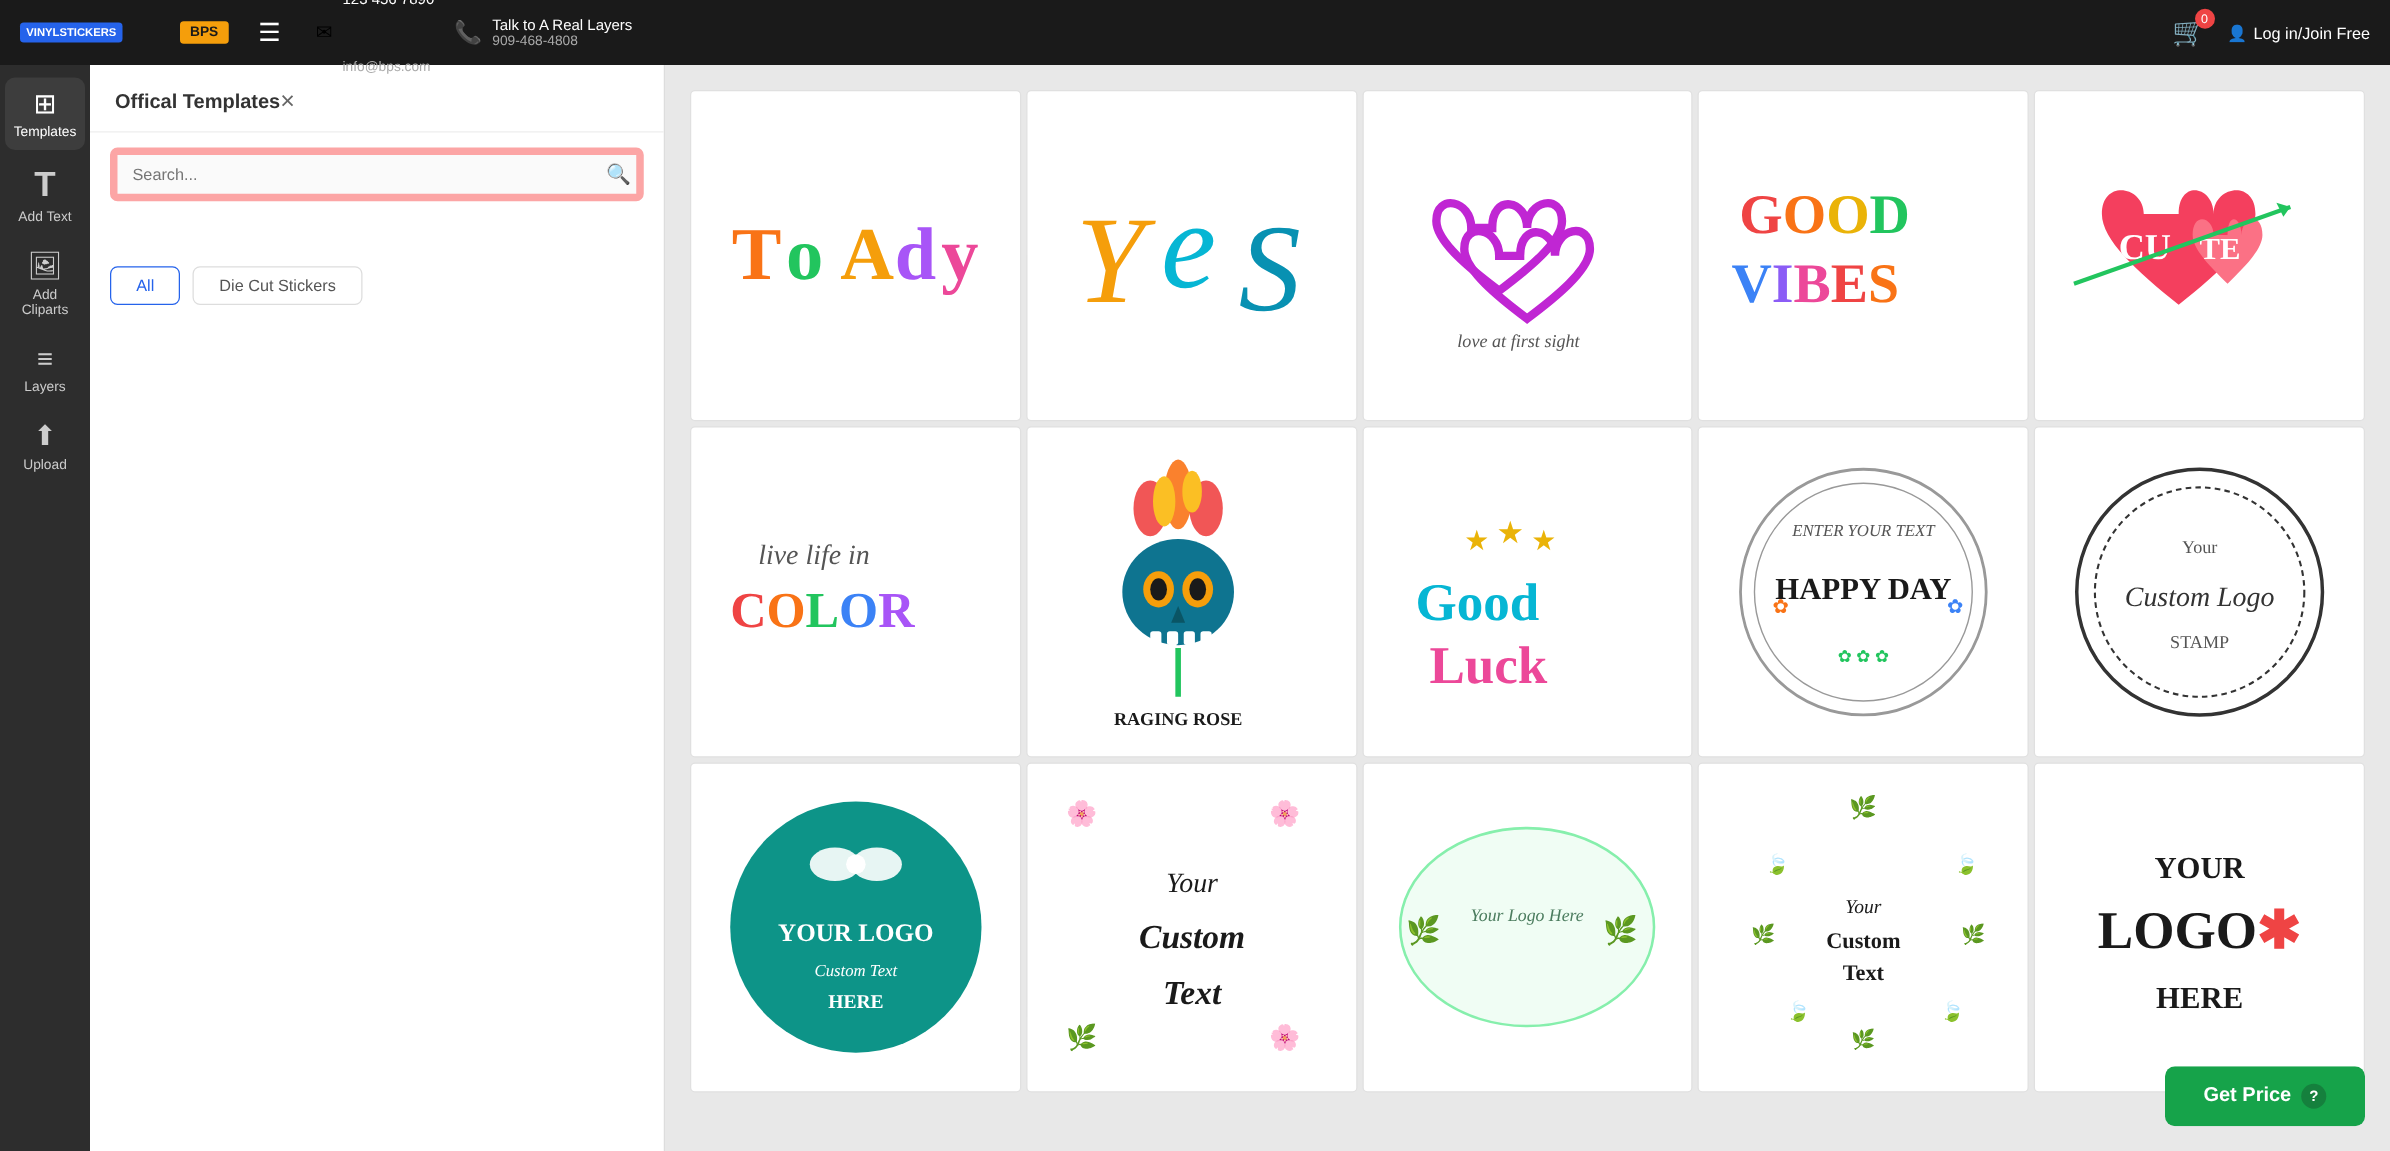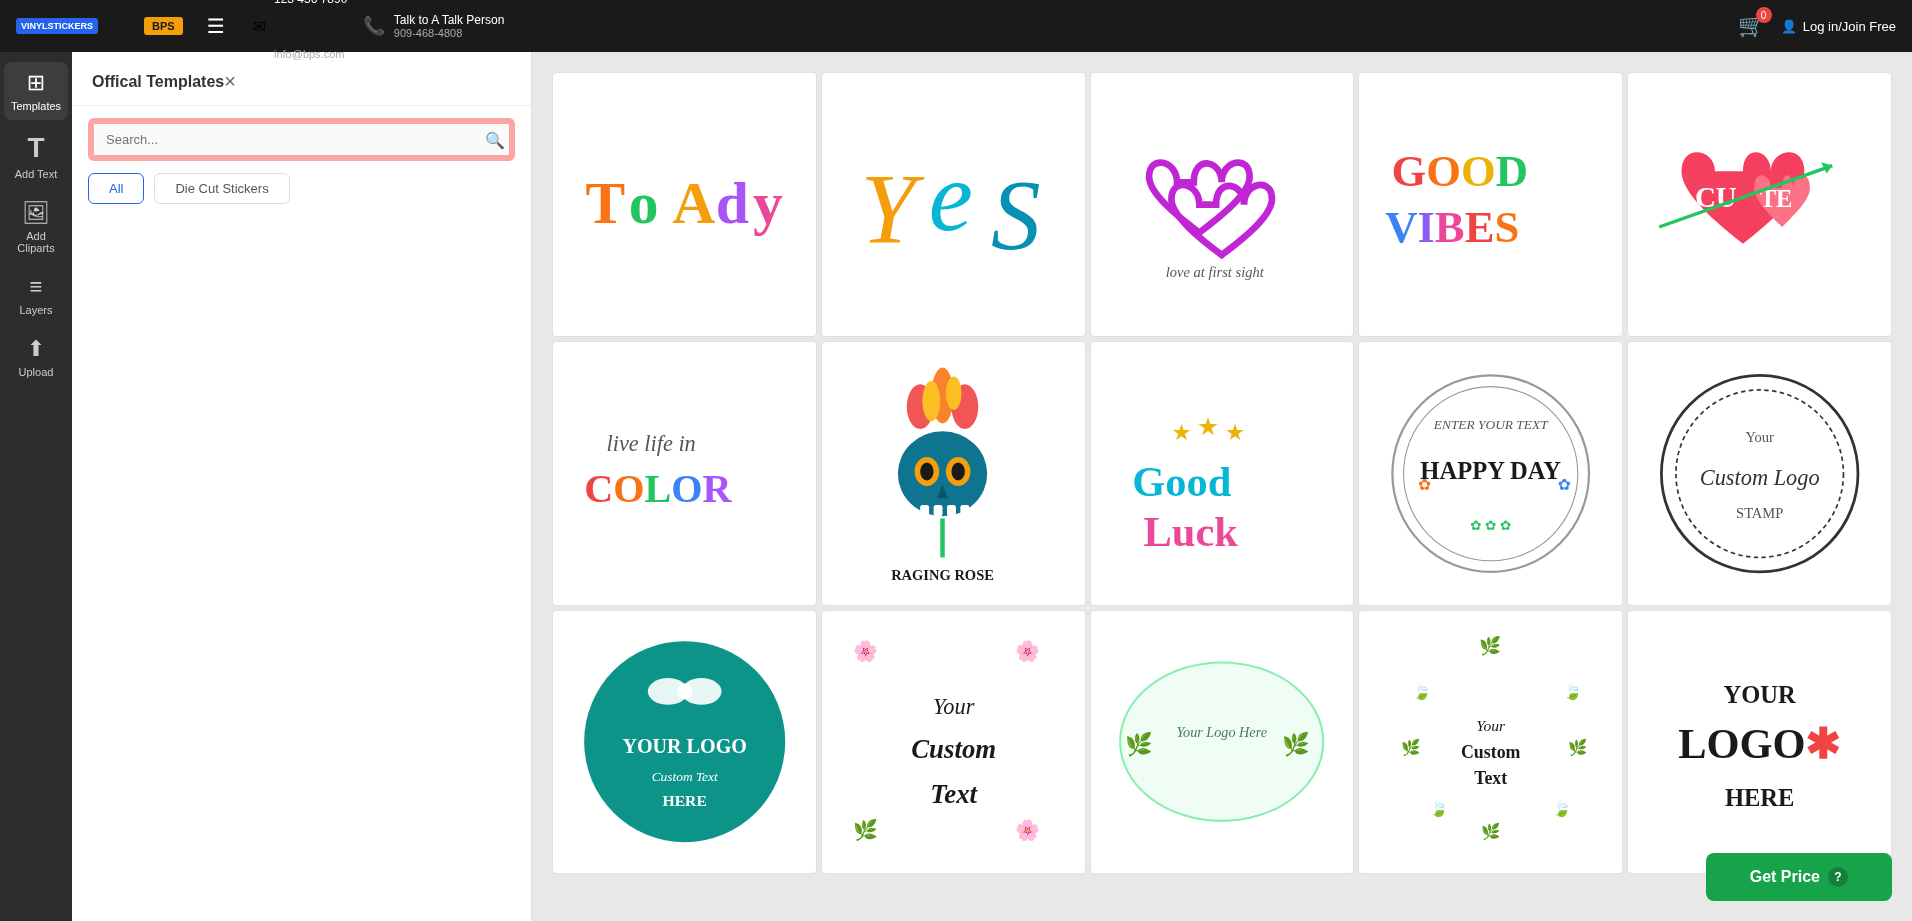--- a/index.html
+++ b/index.html
@@ -52,21 +52,21 @@
     }
     .panel-search input {
       width: 100%; border: 6px solid #fca5a5; border-radius: 6px;
       padding: 8px 36px 8px 12px; font-size: 13px; outline: none; color: #555;
       background: #fafafa;
     }
     .search-icon-btn { position: absolute; right: 10px; top: 50%; transform: translateY(-50%); color: #999; background: none; border: none; cursor: pointer; font-size: 16px; }
     .panel-tabs { display: flex; gap: 10px; padding: 0 16px 12px; }
     .panel-tab {
       padding: 7px 20px; border-radius: 6px; font-size: 13px; cursor: pointer;
-      border: 1.5px solid #2563eb; background: white; color: #2563eb; font-weight: 500;
+      border: 1.5px solid #2563eb; background: white; color: #2563eb; font-weight: 500; margin-top: 40px;
     }
     .panel-tab.active { background: white; color: #2563eb; }
     .panel-tab:not(.active) { border-color: #ddd; color: #555; }
 
     
     .main-area {
       position: fixed; top: 52px; left: 532px; right: 0; height: calc(921px - 52px);
       background: #e8e8e8; overflow-y: auto; padding: 20px;
     }
 
@@ -78,21 +78,21 @@
       background: white; border: 1px solid #e0e0e0; border-radius: 4px;
       aspect-ratio: 1; display: flex; align-items: center; justify-content: center;
       cursor: pointer; overflow: hidden; position: relative;
     }
     .template-card svg, .template-card .card-content { width: 85%; height: 85%; display: flex; align-items: center; justify-content: center; }
 
     
     .get-price-btn {
       position: fixed; bottom: 20px; right: 20px;
       background: #16a34a; color: white; border: none; border-radius: 8px;
-      padding: 14px 44px; font-size: 16px; font-weight: 600; cursor: pointer;
+      padding: 14px 31px; font-size: 16px; font-weight: 600; cursor: pointer;
       display: flex; align-items: center; gap: 8px; z-index: 200; justify-content: center;
     }
 
     
     .main-area::-webkit-scrollbar { width: 6px; }
     .main-area::-webkit-scrollbar-track { background: #ddd; }
     .main-area::-webkit-scrollbar-thumb { background: #aaa; border-radius: 3px; }
   </style>
 </head>
 <body>
@@ -106,21 +106,21 @@
   <div class="nav-contact">
     <span>✉</span>
     <div>
       <div style="color:white;font-size:12px;">123 456 7890</div>
       <div style="color:#aaa;font-size:11px;margin-top:42px;">info@bps.com</div>
     </div>
   </div>
   <div class="nav-contact-phone">
     <span style="color:white;font-size:18px;">📞</span>
     <div>
-      <div style="color:white;font-size:12px;">Talk to A Talk Person</div>
+      <div style="color:white;font-size:12px;">Talk to A Real Layers</div>
       <div style="color:#aaa;font-size:11px;">909-468-4808</div>
     </div>
   </div>
   <div class="nav-spacer"></div>
   <div class="nav-cart">
     🛒
     <div class="nav-cart-badge">0</div>
   </div>
   <div class="nav-login">
     <span>👤</span>

